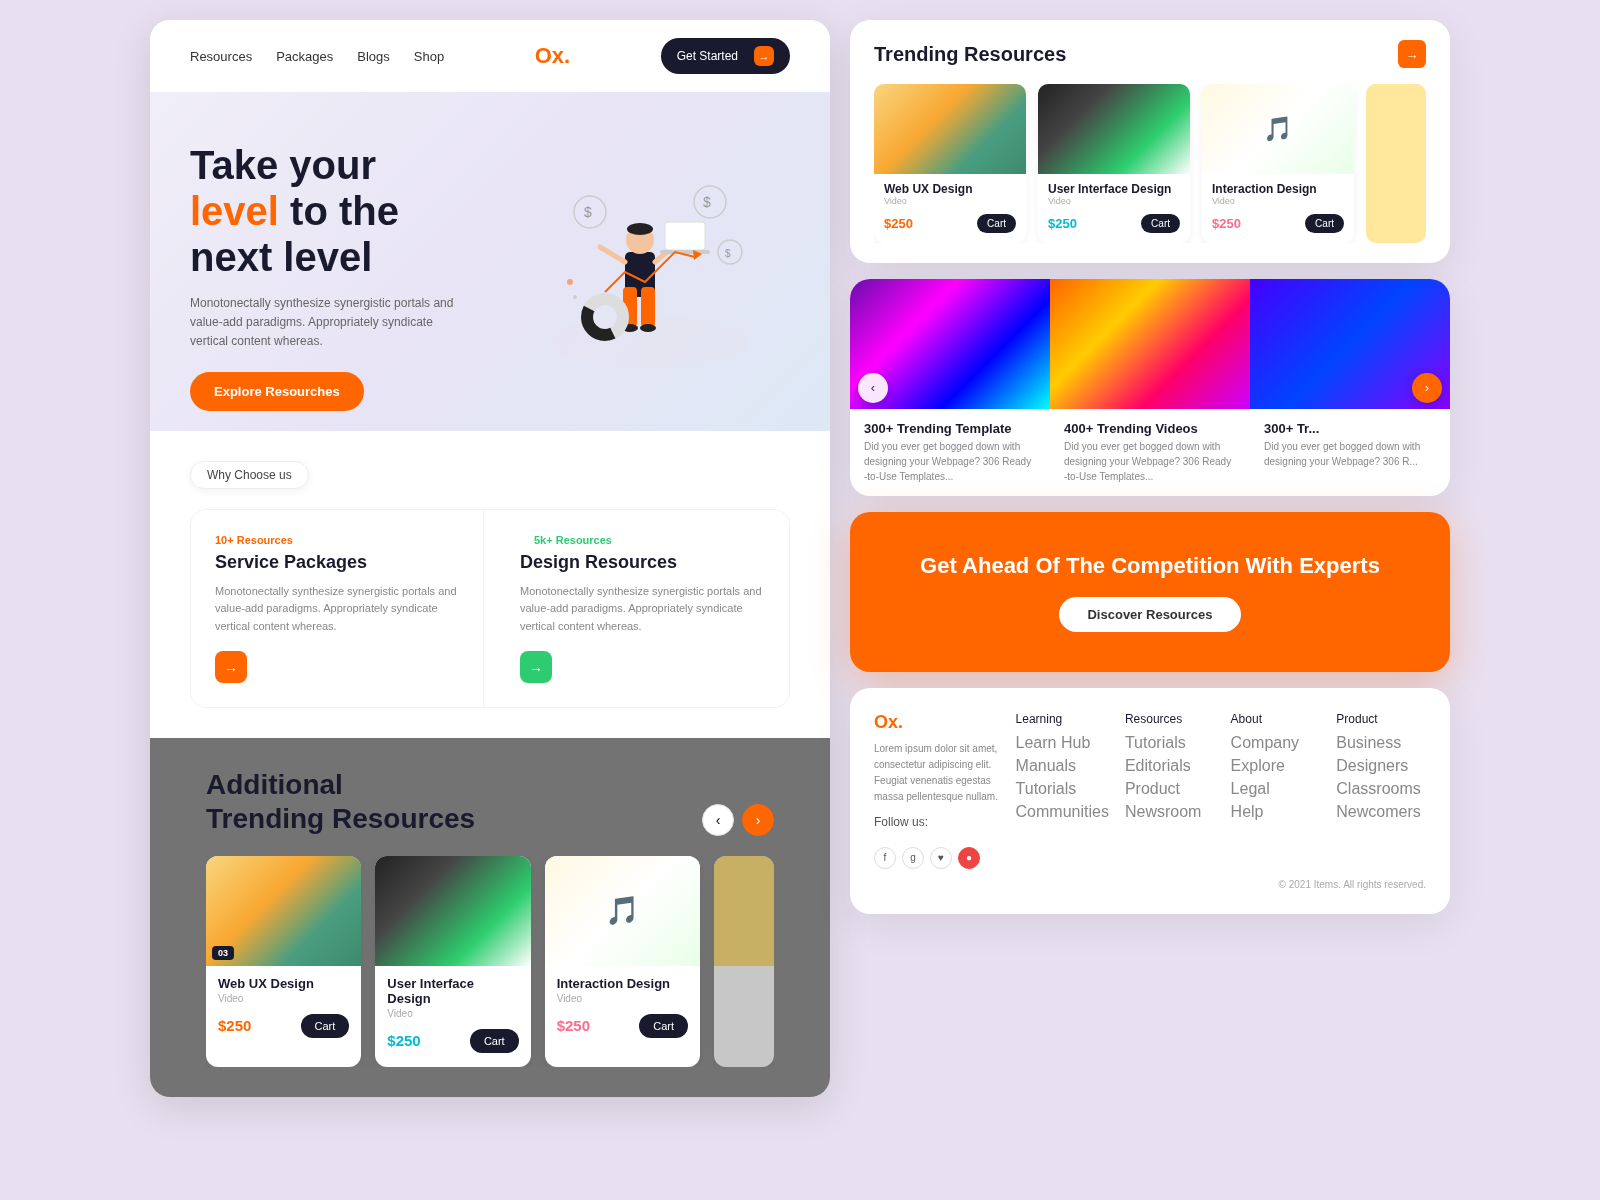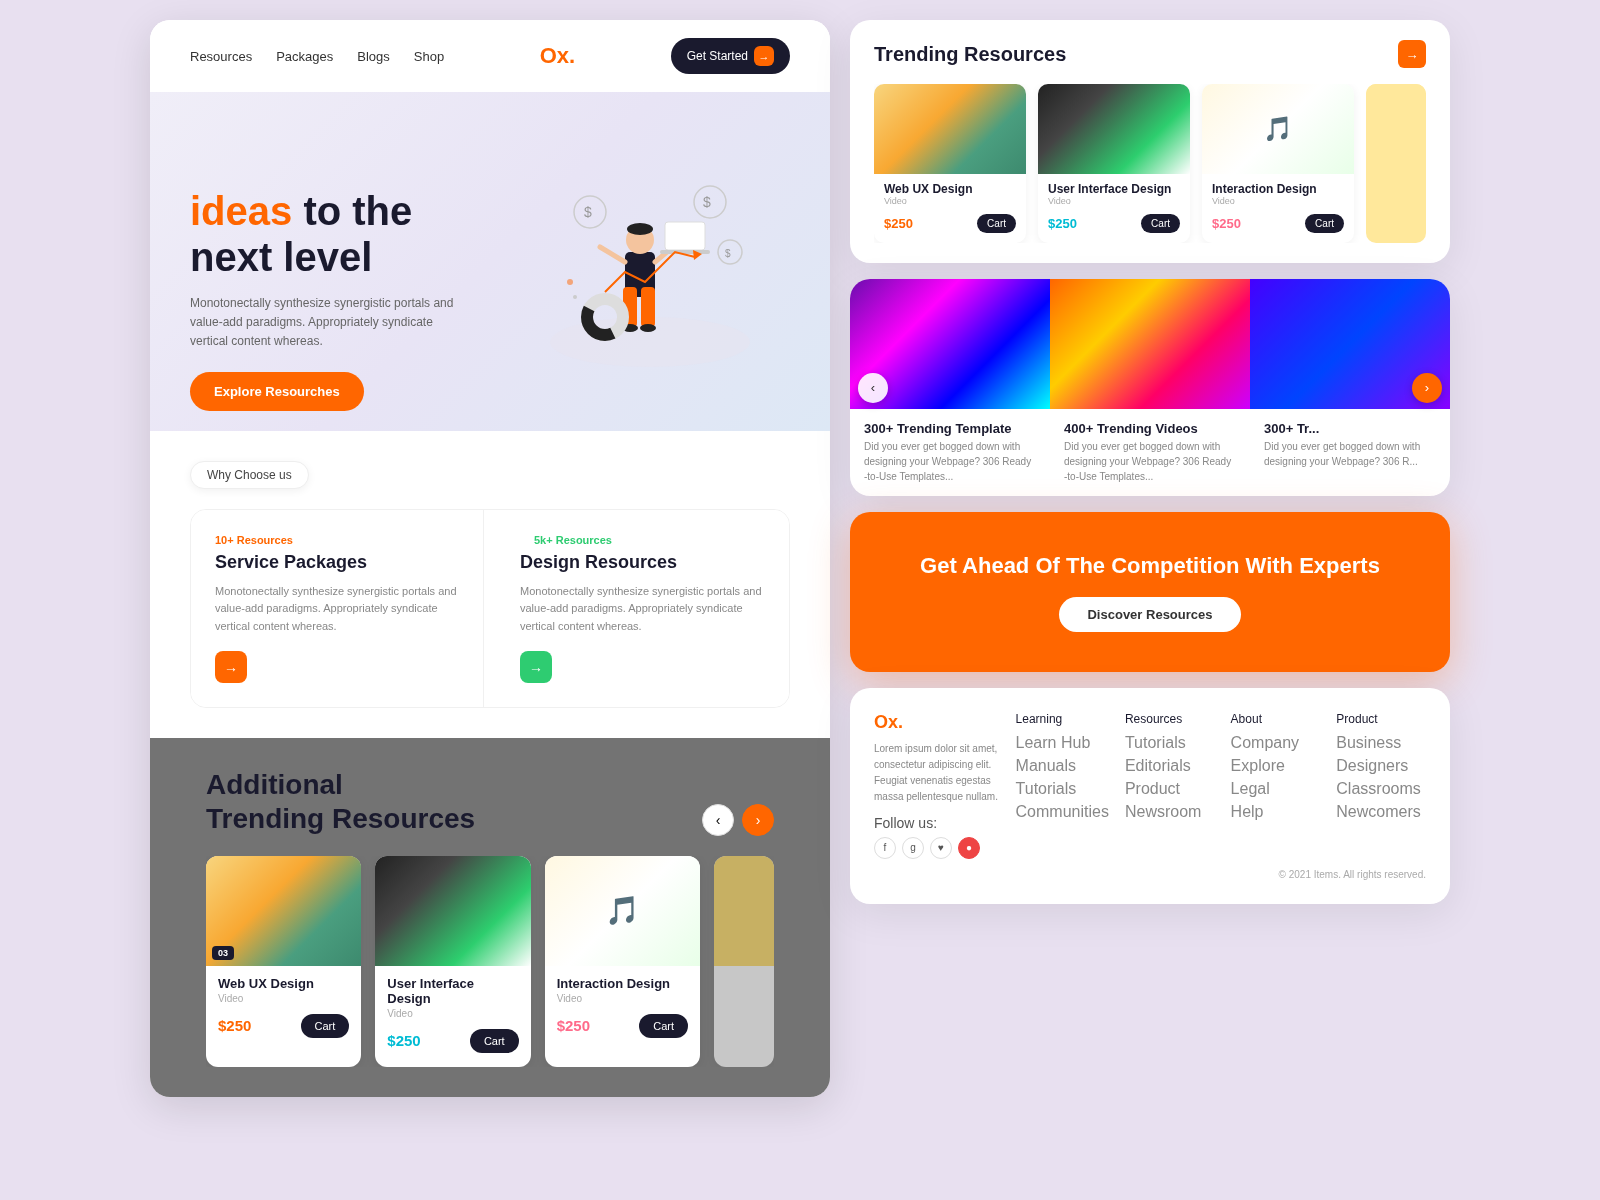--- a/index.html
+++ b/index.html
@@ -56,21 +56,21 @@
     .btn-get-started {
       background: #1a1a2e;
       color: #fff;
       border: none;
       padding: 8px 16px;
       border-radius: 20px;
       font-size: 12px;
       cursor: pointer;
       display: flex;
       align-items: center;
-      gap: 6px;
+      gap: 16px;
     }
     .btn-get-started .arrow-box {
       background: #f60;
       border-radius: 6px;
       width: 20px;
       height: 20px;
       display: flex;
       align-items: center;
       justify-content: center;
       font-size: 11px;
@@ -462,23 +462,23 @@
       margin-bottom: 8px;
     }
     .footer-logo span { color: #f60; }
     .footer-desc {
       font-size: 10px;
       color: #888;
       line-height: 1.6;
       margin-bottom: 10px;
     }
     .footer-follow {
-      font-size: 14px;
+      font-size: 12px;
       color: #555;
-      margin-bottom: 6px;
+      margin-bottom: 18px;
     }
     .social-icons { display: flex; gap: 6px; }
     .social-icon {
       width: 22px;
       height: 22px;
       border-radius: 50%;
       border: 1px solid #ddd;
       display: flex;
       align-items: center;
       justify-content: center;
@@ -549,22 +549,22 @@
         <button class="btn-get-started">
           <span>Get Started</span>
           <span class="arrow-box">→</span>
         </button>
       </div>
     </nav>
 
     <div class="hero">
       <div class="hero-text">
         <h1 class="hero-title">
-          <br>
-          <span class="highlight">ideas</span>
+          <span>Take your</span><br>
+          <span class="highlight">level</span>
           <span> </span><span>to the</span><br>
           <span>next level</span>
         </h1>
         <p class="hero-subtitle">Monotonectally synthesize synergistic portals and value-add paradigms. Appropriately syndicate vertical content whereas.</p>
         <button class="btn-explore">Explore Resourches</button>
       </div>
       <div class="hero-illustration">
         <svg class="hero-svg" viewBox="0 0 280 250" xmlns="http://www.w3.org/2000/svg">
 
           <ellipse cx="140" cy="210" rx="100" ry="25" fill="#e8e4f0" opacity="0.5"></ellipse>

